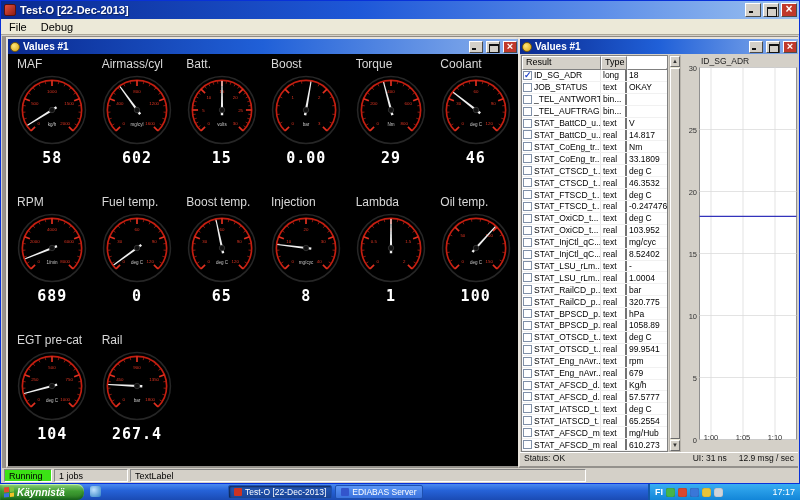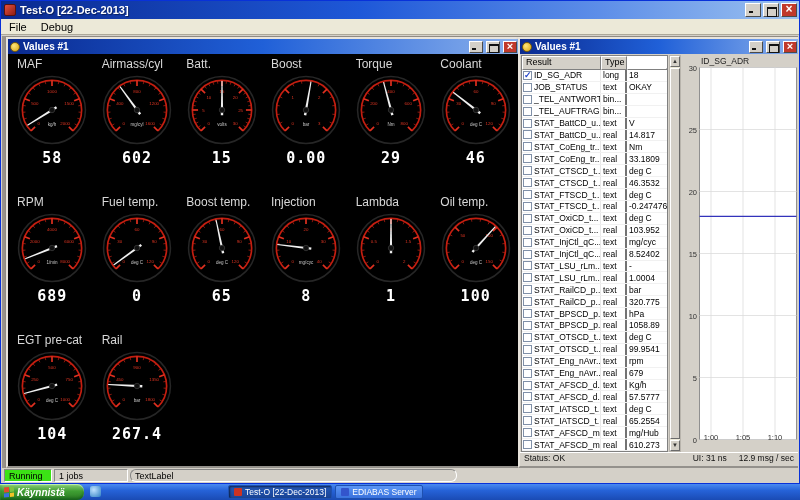--- a/index.html
+++ b/index.html
@@ -63,21 +63,21 @@
 .plot-wrap{position:absolute;left:16px;right:0;top:12px;bottom:12px;}
 .xlabels{position:absolute;left:16px;right:0;bottom:8px;height:12px;}
 .xlab{position:absolute;top:1px;font-size:7.5px;color:#333;width:24px;text-align:center;}
 .tw-status{position:absolute;left:0;right:0;bottom:0;height:14px;background:#d4d0c8;border-top:1px solid #fff;display:flex;align-items:flex-start;font-size:8.5px;color:#111;padding:0 4px;gap:10px;}
 .tw-status .right{margin-left:auto;display:flex;gap:12px;}
 
 .statusbar{position:absolute;left:1px;right:1px;bottom:0;height:15px;background:#d4d0c8;display:flex;gap:2px;padding:1px 2px;font-size:9px;align-items:stretch;}
 .sb-cell{border:1px solid;border-color:#868686 #fff #fff #868686;padding:0 4px;display:flex;align-items:center;overflow:hidden;white-space:nowrap;}
 .sb-run{background:#3be215;width:48px;}
 .sb-jobs{width:74px;}
-.sb-text{width:327px;border-radius:6px;}
+.sb-text{width:456px;}
 
 .taskbar{position:absolute;left:0;bottom:0;width:800px;height:16px;background:linear-gradient(#4a8af0,#2663d8 40%,#1a4bb4);}
 .start-btn{position:absolute;left:0;top:0;height:16px;width:84px;background:linear-gradient(#8ed07a,#3f9f33 45%,#2a7a22);border-radius:0 7px 7px 0;display:flex;align-items:center;gap:3px;padding:0 6px 0 4px;color:#fff;font-weight:bold;font-style:italic;font-size:10px;box-shadow:inset 0 1px 1px rgba(220,255,210,.7),inset 0 -2px 3px rgba(0,70,20,.5);}
 .flag{width:10px;height:10px;display:grid;grid-template-columns:1fr 1fr;grid-template-rows:1fr 1fr;gap:1px;transform:skewY(-6deg);flex:0 0 auto;}
 .flag i{display:block;}
 .f1{background:#e24a2e;}.f2{background:#7ec242;}.f3{background:#3a6fe0;}.f4{background:#f2c428;}
 .ql-icon{position:absolute;left:90px;top:2px;width:11px;height:11px;border-radius:2px;background:radial-gradient(circle at 35% 35%,#bfe2ff,#2d7ec2);}
 .tasks{position:absolute;left:228px;top:1px;display:flex;gap:3px;}
 .task{height:14px;min-width:84px;background:linear-gradient(#5a95f5,#3a72dd);border:1px solid #1e50b0;border-radius:2px;color:#fff;font-size:8.5px;display:flex;align-items:center;gap:3px;padding:0 5px;white-space:nowrap;}
 .task.active{background:linear-gradient(#2458b8,#1a4496);box-shadow:inset 1px 1px 2px rgba(0,0,0,.55);}
@@ -1013,14 +1013,25 @@
     <div class="tasks" id="tasks">
         <div class="task active">
           <span class="task-icon" style="background: rgb(204, 51, 34);"></span>
           <span>Test-O [22-Dec-2013]</span>
         </div>
         <div class="task">
           <span class="task-icon" style="background: rgb(51, 85, 204);"></span>
           <span>EDIABAS Server</span>
         </div>
       </div>
+    <div class="tray">
+      <span class="tray-lang">FI</span>
+      <span id="tray-icons" style="display:flex;gap:3px;">
+          <span class="tray-icon" style="background: rgb(69, 181, 74);"></span>
+          <span class="tray-icon" style="background: rgb(216, 72, 47);"></span>
+          <span class="tray-icon" style="background: rgb(58, 119, 216);"></span>
+          <span class="tray-icon" style="background: rgb(232, 196, 58);"></span>
+          <span class="tray-icon" style="background: rgb(207, 212, 218);"></span>
+        </span>
+      <span class="tray-clock">17:17</span>
+    </div>
   </div>
 </div>
 
 </body></html>

